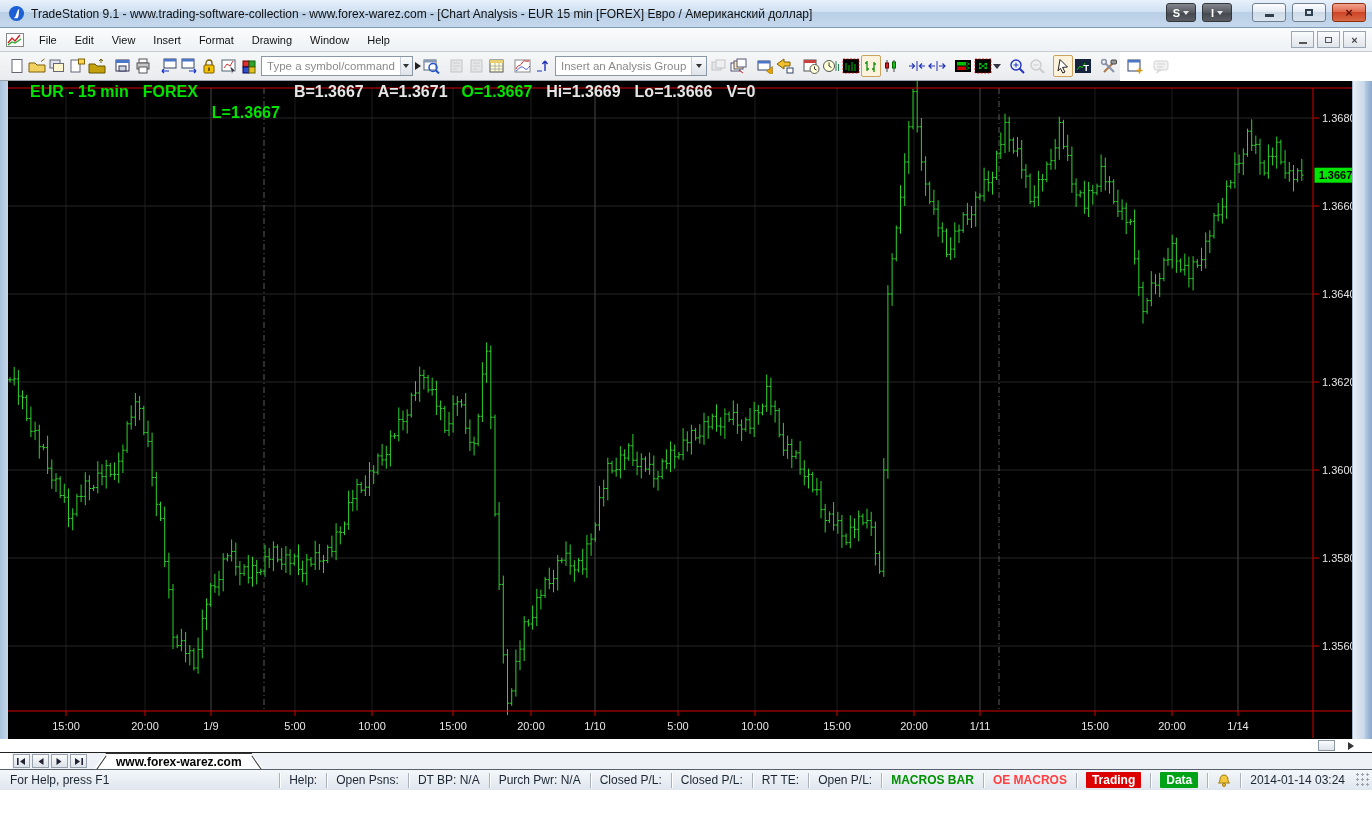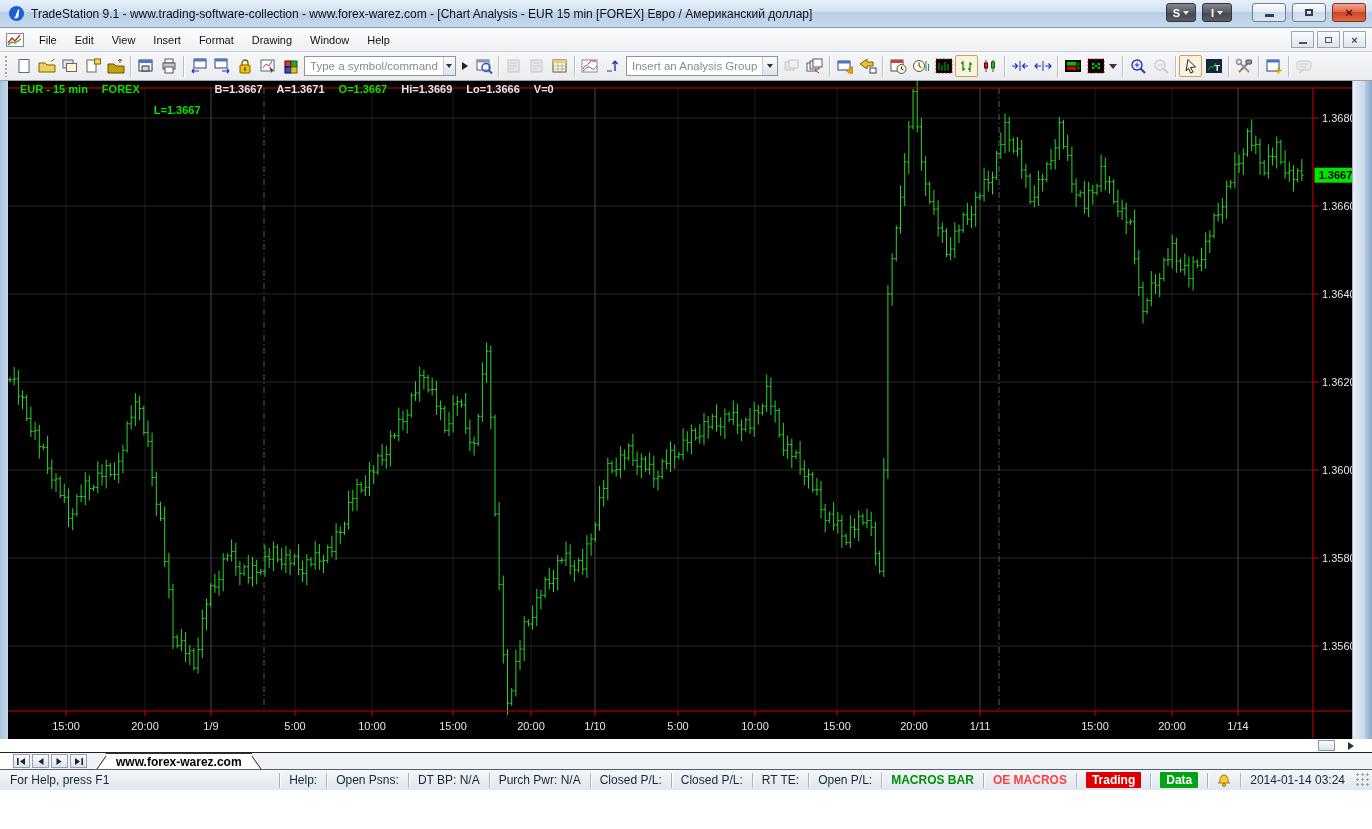--- a/index.html
+++ b/index.html
@@ -27,21 +27,21 @@
   
   #menubar { position:absolute; left:0; top:28px; width:1372px; height:24px; background:linear-gradient(#fbfcfd,#eef1f5); border-bottom:1px solid #c8ccd2; display:flex; align-items:center; }
   #menu-chart-icon { width:18px; height:14px; margin:0 6px 0 6px; }
   .menu-item { font-size:11px; color:#111; padding:3px 9px; }
   #menu-right { position:absolute; right:6px; top:3px; display:flex; gap:3px; }
   .mdi-btn { width:23px; height:17px; border:1px solid #9aa6b4; background:linear-gradient(#fafbfc,#dfe5ec); display:flex; align-items:center; justify-content:center; color:#444; font-size:11px; font-weight:bold; }
   .mdi-btn.min i { display:block; width:8px; height:2px; background:#555; margin-top:7px; }
   .mdi-btn.rest i { display:block; width:7px; height:6px; border:1.5px solid #555; }
 
   
-  #toolbar { position:absolute; left:0; top:52px; width:1372px; height:29px; background:linear-gradient(#f6f7f8,#e9ebee); border-bottom:1px solid #9aa0a8; display:flex; align-items:center; padding-left:4px;text-align:center; }
+  #toolbar { position:absolute; left:0; top:52px; width:1120px; height:29px; background:linear-gradient(#f6f7f8,#e9ebee); border-bottom:1px solid #9aa0a8; display:flex; align-items:center; padding-left:4px;text-align:center; }
   #toolbar .grip { width:5px; height:22px; margin-right:3px;
     background-image:radial-gradient(circle,#9aa 1px,transparent 1.2px); background-size:4px 4px; }
   .tb-icon { width:23px; height:22px; display:flex; align-items:center; justify-content:center; border:1px solid transparent; border-radius:2px; }
   .tb-icon svg { width:18px; height:16px; }
   .tb-icon.pressed { background:#fdf3dc; border:1px solid #c9a35f; }
   .tb-icon.disabled { opacity:.5; }
   .tb-sep { width:1px; height:21px; background:#b9bec5; box-shadow:1px 0 0 #fff; margin:0 3px; }
   .combo { height:20px; background:#fff; border:1px solid #8a97a5; display:flex; align-items:center; margin:0 2px; }
   .combo .ctext { font-size:11.5px; color:#8a8a8a; padding:0 5px; flex:1; white-space:nowrap; }
   .combo .carrow { width:15px; height:100%; display:flex; align-items:center; justify-content:center; border-left:1px solid #c8cdd3; background:linear-gradient(#fafbfc,#dfe4ea); }
@@ -49,21 +49,21 @@
   #symbol-combo { width:152px; }
   #analysis-combo { width:152px; }
   .play-btn { width:14px; height:20px; display:flex; align-items:center; justify-content:center; }
   .play-btn i { width:0; height:0; border-top:4px solid transparent; border-bottom:4px solid transparent; border-left:6px solid #222; }
   .dd-after { width:12px; display:flex; align-items:center; justify-content:center; }
   .dd-after i { width:0; height:0; border-left:4px solid transparent; border-right:4px solid transparent; border-top:5px solid #334; }
 
   
   #left-border { position:absolute; left:0; top:81px; width:8px; height:658px; background:linear-gradient(to right,#a9c3de,#c4d7ea); }
   #chart-area { position:absolute; left:8px; top:81px; width:1344px; height:658px; background:#000; }
-  #chart-header { position:absolute; left:12px; top:2px; height:14px; display:flex; gap:14px; font-size:11px; font-weight:bold; white-space:nowrap; z-index:5; }
+  #chart-header { position:absolute; left:22px; top:2px; height:14px; display:flex; gap:14px; font-size:16px; font-weight:bold; white-space:nowrap; z-index:5; }
   #vscroll { position:absolute; left:1352px; top:81px; width:13px; height:658px; background:linear-gradient(to right,#e7eef7,#c7d6e8); border-left:1px solid #9fb2c6; }
   #right-border { position:absolute; left:1365px; top:81px; width:7px; height:658px; background:linear-gradient(to right,#b4cbe4,#89a8cc); }
 
   
   #hstrip { position:absolute; left:0; top:739px; width:1372px; height:14px; background:#fff; border-bottom:1px solid #222; }
   #hthumb { position:absolute; left:1318px; top:1px; width:17px; height:11px; border:1px solid #8a97a5; background:linear-gradient(#fbfcfd,#dde3ea); }
   #harrow { position:absolute; left:1348px; top:2px; width:0; height:0; border-top:4px solid transparent; border-bottom:4px solid transparent; border-left:6px solid #333; margin-top:1px; }
 
   
   #tabbar { position:absolute; left:12px; top:753px; width:1372px; height:16px; background:#eef1f5; display:flex; align-items:flex-end; }

